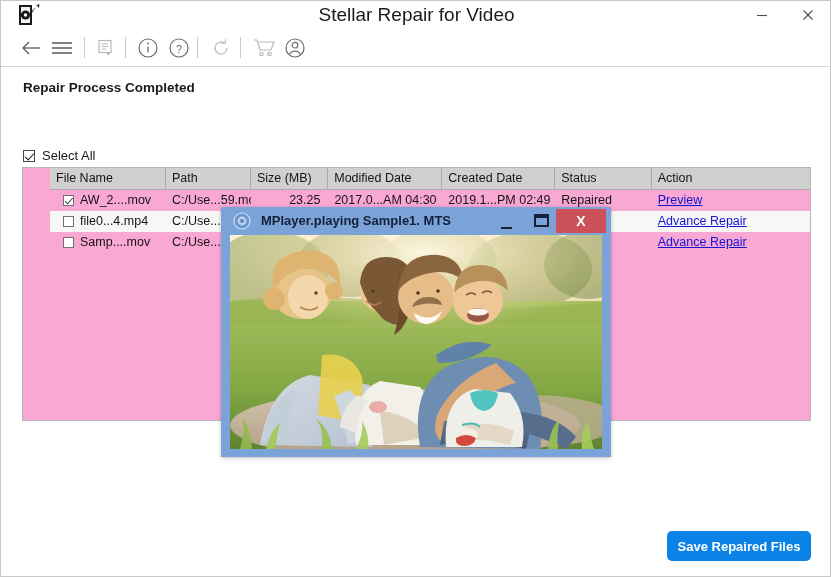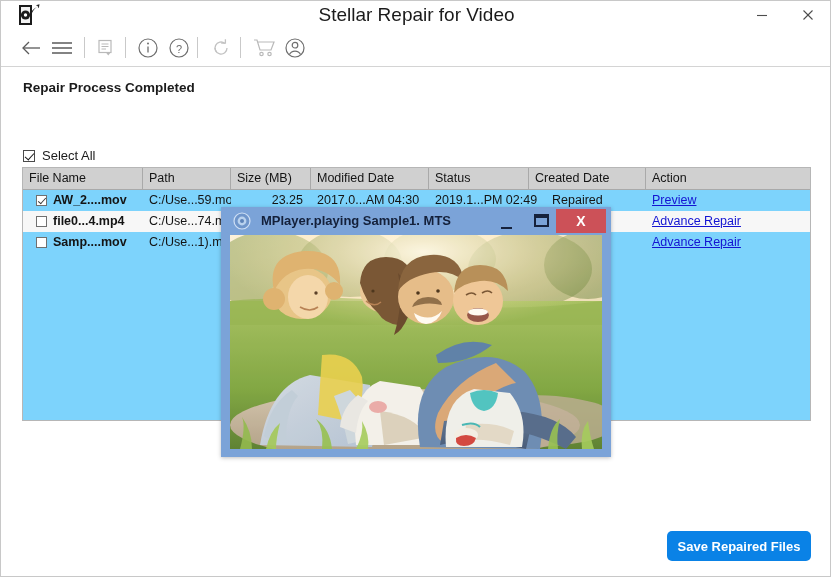--- a/index.html
+++ b/index.html
@@ -81,22 +81,23 @@
     content: ""; position: absolute; left: 3px; top: 0px;
     width: 4px; height: 8px; border: solid #1b1b1b;
     border-width: 0 1.6px 1.6px 0; transform: rotate(42deg);
   }
   .selectall-label { font-size: 13px; color: #1b1b1b; }
 
   
   .table-panel {
     position: absolute; left: 21px; top: 100px;
     width: 789px; height: 254px;
-    border: 1px solid #b6b6b6; background: #7dd3fc;
+    border: 1px solid #b6b6b6; background: #f9a8d4;
     box-sizing: border-box;
+    padding-left: 27px;
   }
   .thead {
     display: flex; height: 21px; background: #d0d0d0;
     border-bottom: 1px solid #a9a9a9;
   }
   .th {
     font-size: 12.5px; color: #141414; line-height: 21px;
     padding-left: 6px; box-sizing: border-box;
     border-right: 1px solid #a9a9a9; overflow: hidden; white-space: nowrap;
   }
@@ -105,21 +106,21 @@
     display: flex; height: 21px; align-items: center;
     box-sizing: border-box;
   }
   .trow.alt { background: #f7f7f7; }
   .td {
     font-size: 12.5px; color: #141414; line-height: 21px;
     padding-left: 6px; box-sizing: border-box;
     overflow: hidden; white-space: nowrap;
   }
   .td.num { text-align: right; padding-right: 8px; padding-left: 0; }
-  .cell-file { display: flex; align-items: center; gap: 6px; padding-left: 13px; font-weight: bold; }
+  .cell-file { display: flex; align-items: center; gap: 6px; padding-left: 13px; }
   .chk-sm {
     width: 11px; height: 11px; border: 1px solid #707070; background: #fff;
     position: relative; box-sizing: border-box; flex: 0 0 auto;
   }
   .chk-sm.checked::after {
     content: ""; position: absolute; left: 3px; top: 0px;
     width: 3px; height: 7px; border: solid #3a3a3a;
     border-width: 0 1.5px 1.5px 0; transform: rotate(42deg);
   }
   .action-link {
@@ -295,22 +296,22 @@
       <span class="chk checked"></span>
       <span class="selectall-label">Select All</span>
     </div>
 
     <div class="table-panel">
       <div class="thead">
         <div class="th" style="width:120px">File Name</div>
         <div class="th" style="width:88px">Path</div>
         <div class="th" style="width:80px">Size (MB)</div>
         <div class="th" style="width:118px">Modified Date</div>
+        <div class="th" style="width:117px">Created Date</div>
         <div class="th" style="width:100px">Status</div>
-        <div class="th" style="width:117px">Created Date</div>
         <div class="th" style="width:164px">Action</div>
       </div>
 
       <div class="trow">
         <div class="td cell-file" style="width:120px">
           <span class="chk-sm checked"></span>
           <span>AW_2....mov</span>
         </div>
         <div class="td" style="width:88px">C:/Use...59.mov</div>
         <div class="td num" style="width:80px">23.25</div>

